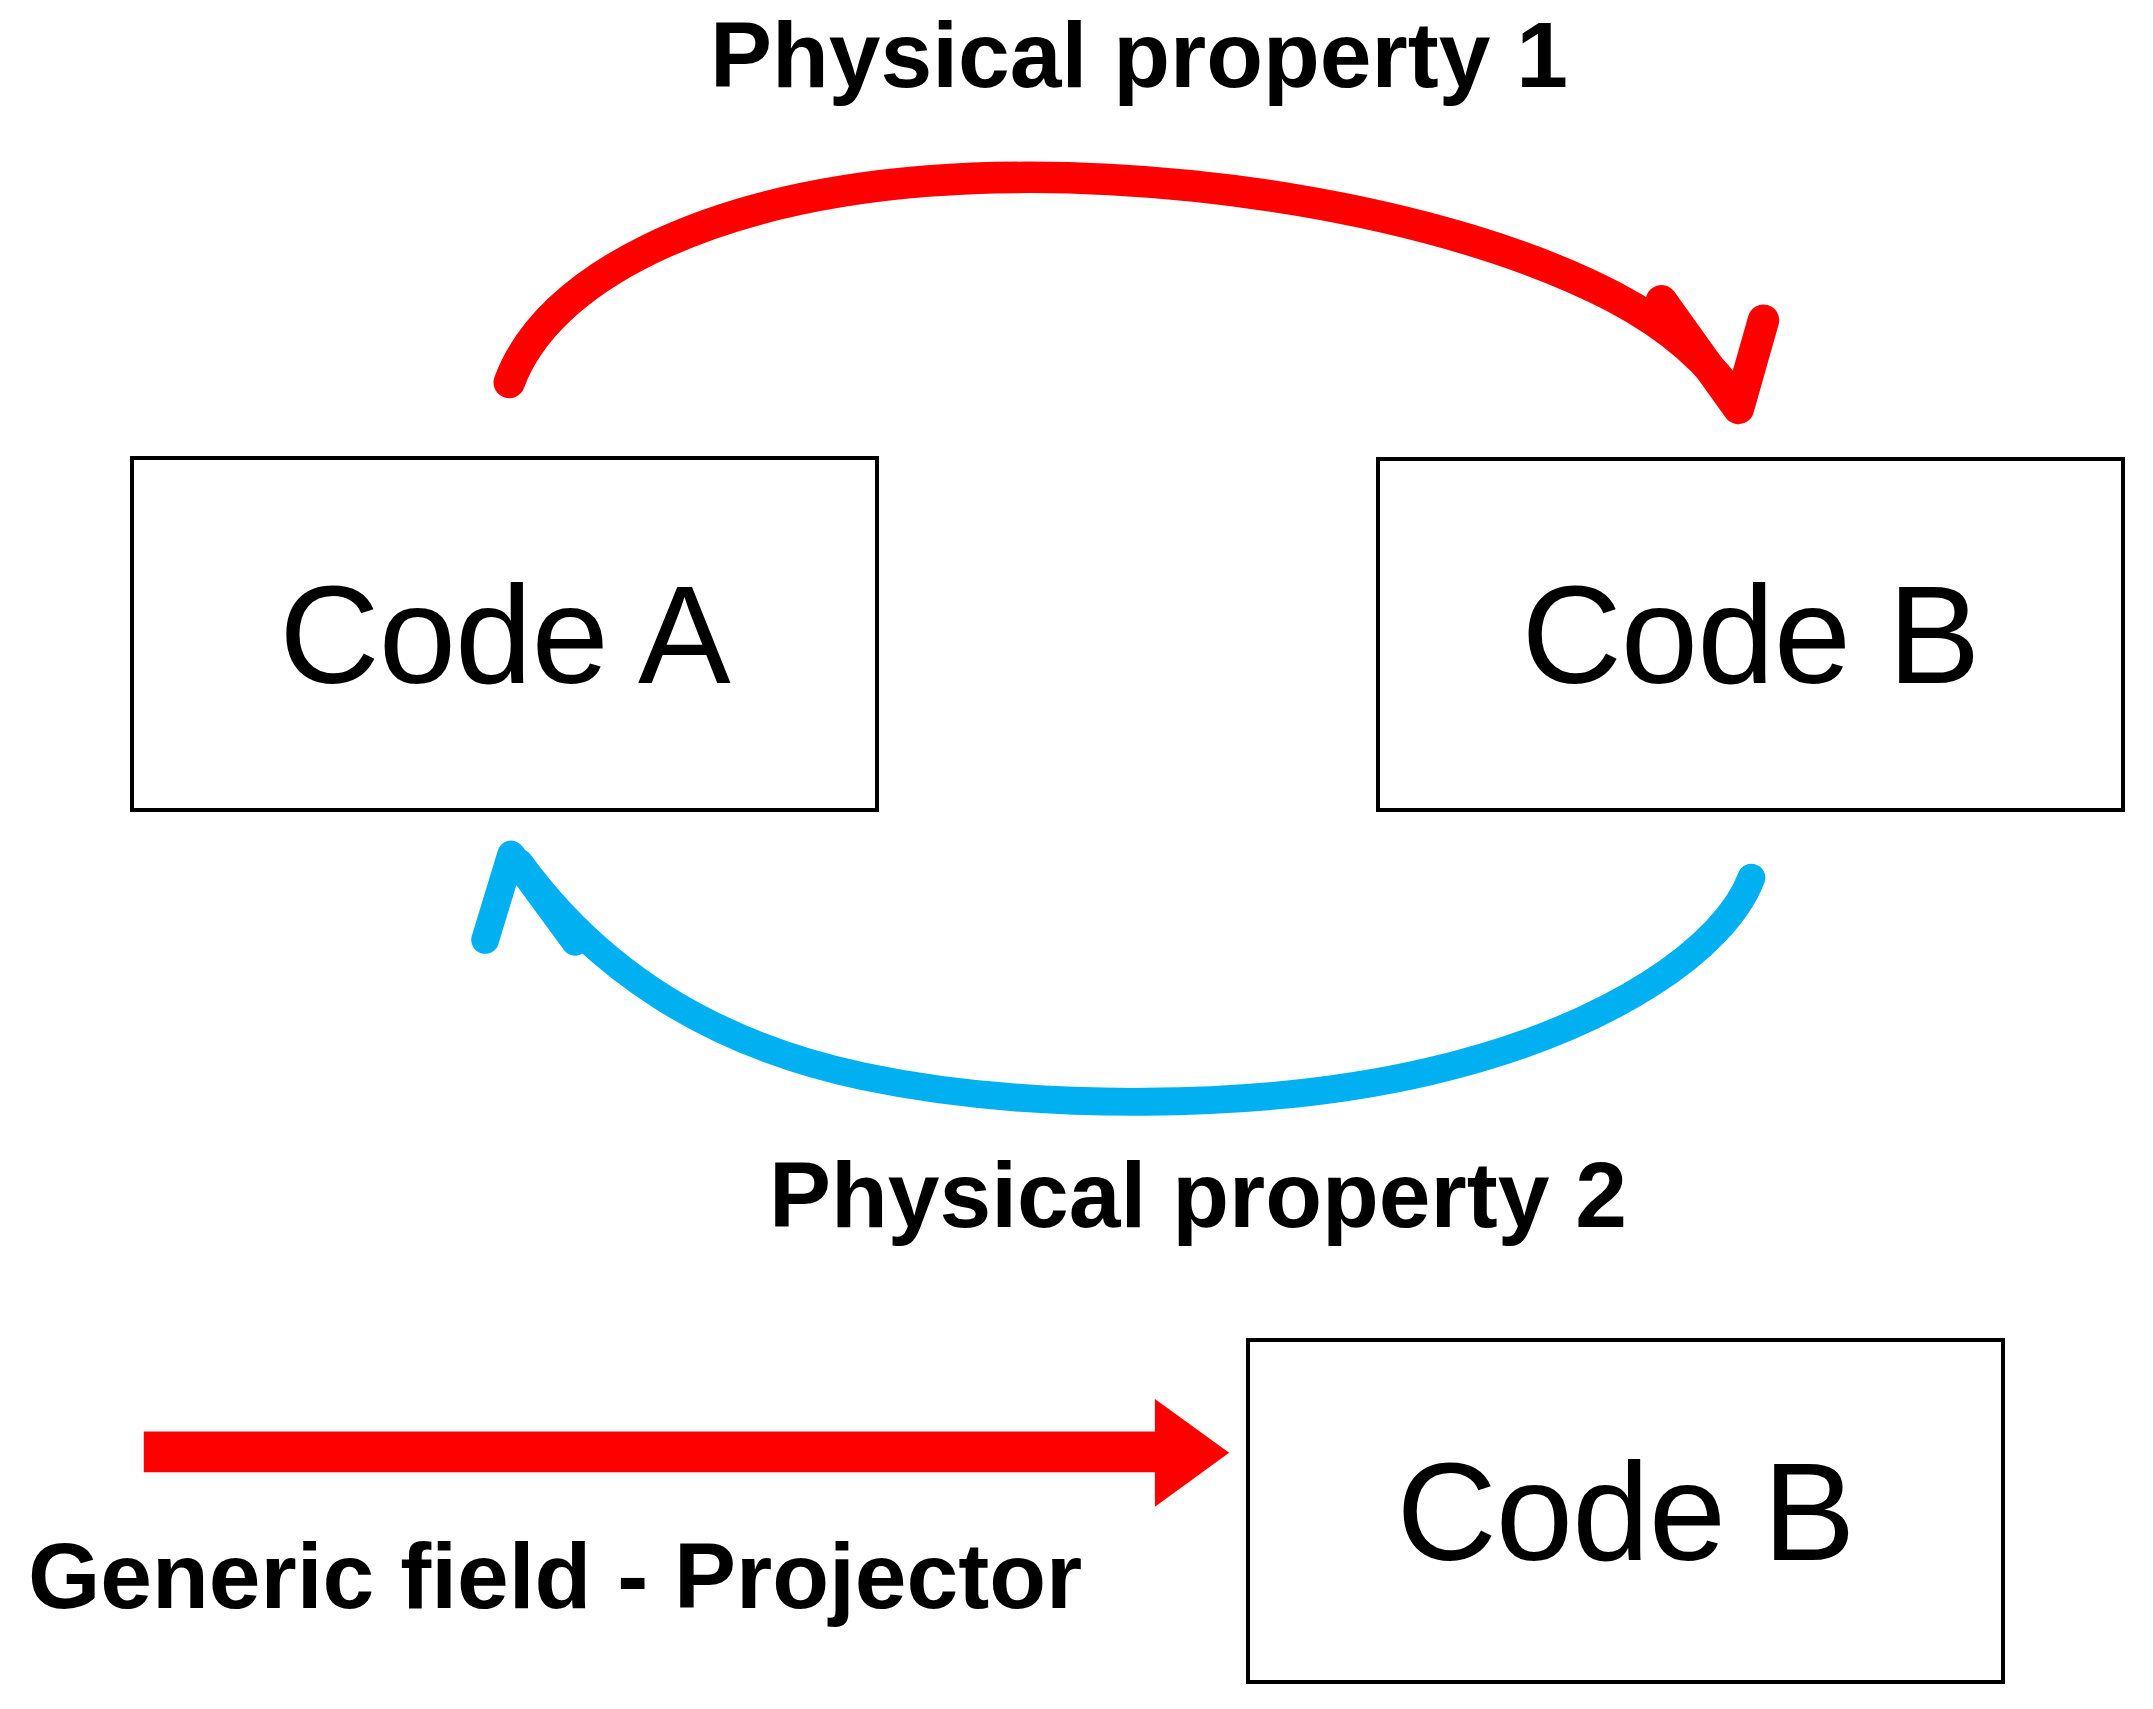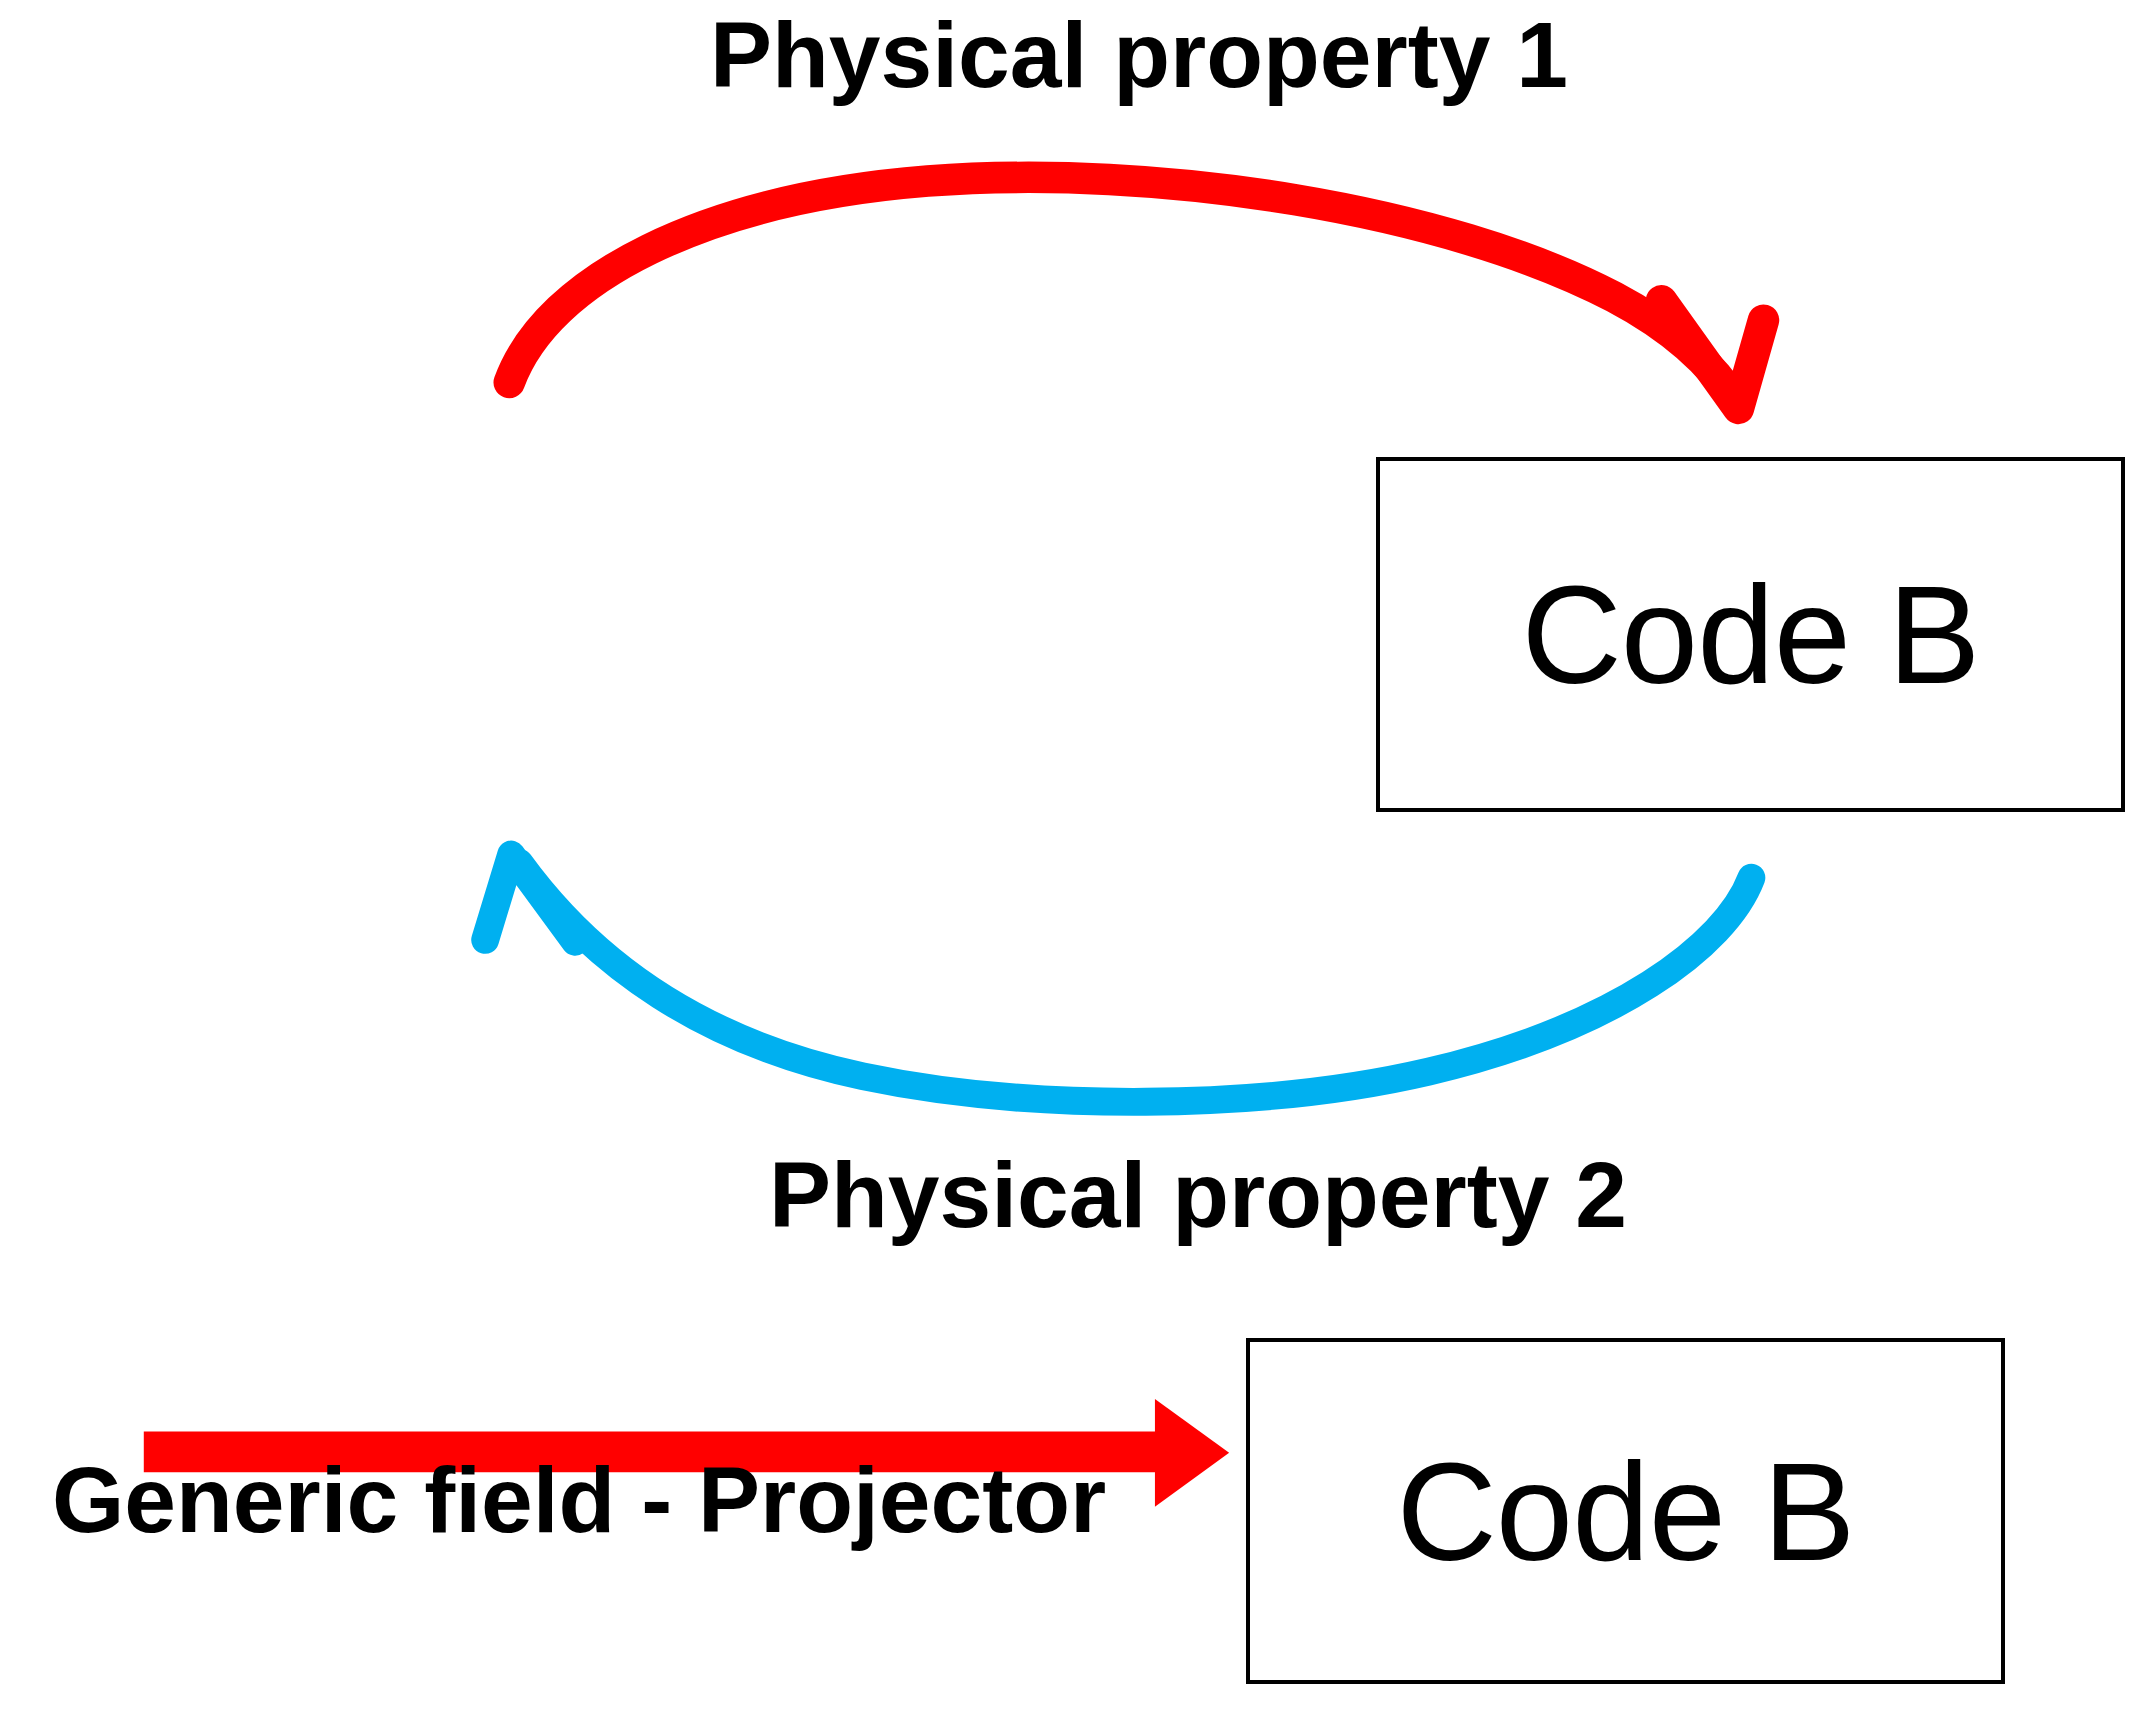--- a/index.html
+++ b/index.html
@@ -55,21 +55,21 @@
     font-weight: 700;
   }
   
   #box-code-a   { left: 130px;  top: 456px;  width: 749px;  height: 356px; }
   #box-code-b   { left: 1376px; top: 457px;  width: 749px;  height: 355px; }
   #box-code-b-2 { left: 1246px; top: 1338px; width: 759px;  height: 346px; }
 
   
   #label-prop-1 { left: 710px;  top: 7.4px; }
   #label-prop-2 { left: 753px;  top: 1147px; margin-left: 16px; }
-  #label-generic-field { left: 28px; top: 1452px; margin-left: 24px; }
+  #label-generic-field { left: 28px; top: 1528px; }
 </style>
 </head>
 <body>
 
 <div id="canvas">
 
   <svg class="layer" viewBox="0 0 2322 1843">
 
     <g>
       <path d="M 549 412
@@ -95,20 +95,23 @@
     </g>
 
   </svg>
 
   <div class="edge-label" id="label-prop-1">Physical property 1</div>
 
   <div class="edge-label" id="label-prop-2">Physical property 2</div>
 
   <div class="edge-label" id="label-generic-field">Generic field - Projector</div>
 
+  <div class="node-box" id="box-code-a">
+    <span class="node-label">Code A</span>
+  </div>
 
   <div class="node-box" id="box-code-b">
     <span class="node-label">Code B</span>
   </div>
 
   <div class="node-box" id="box-code-b-2">
     <span class="node-label">Code B</span>
   </div>
 
 </div>

